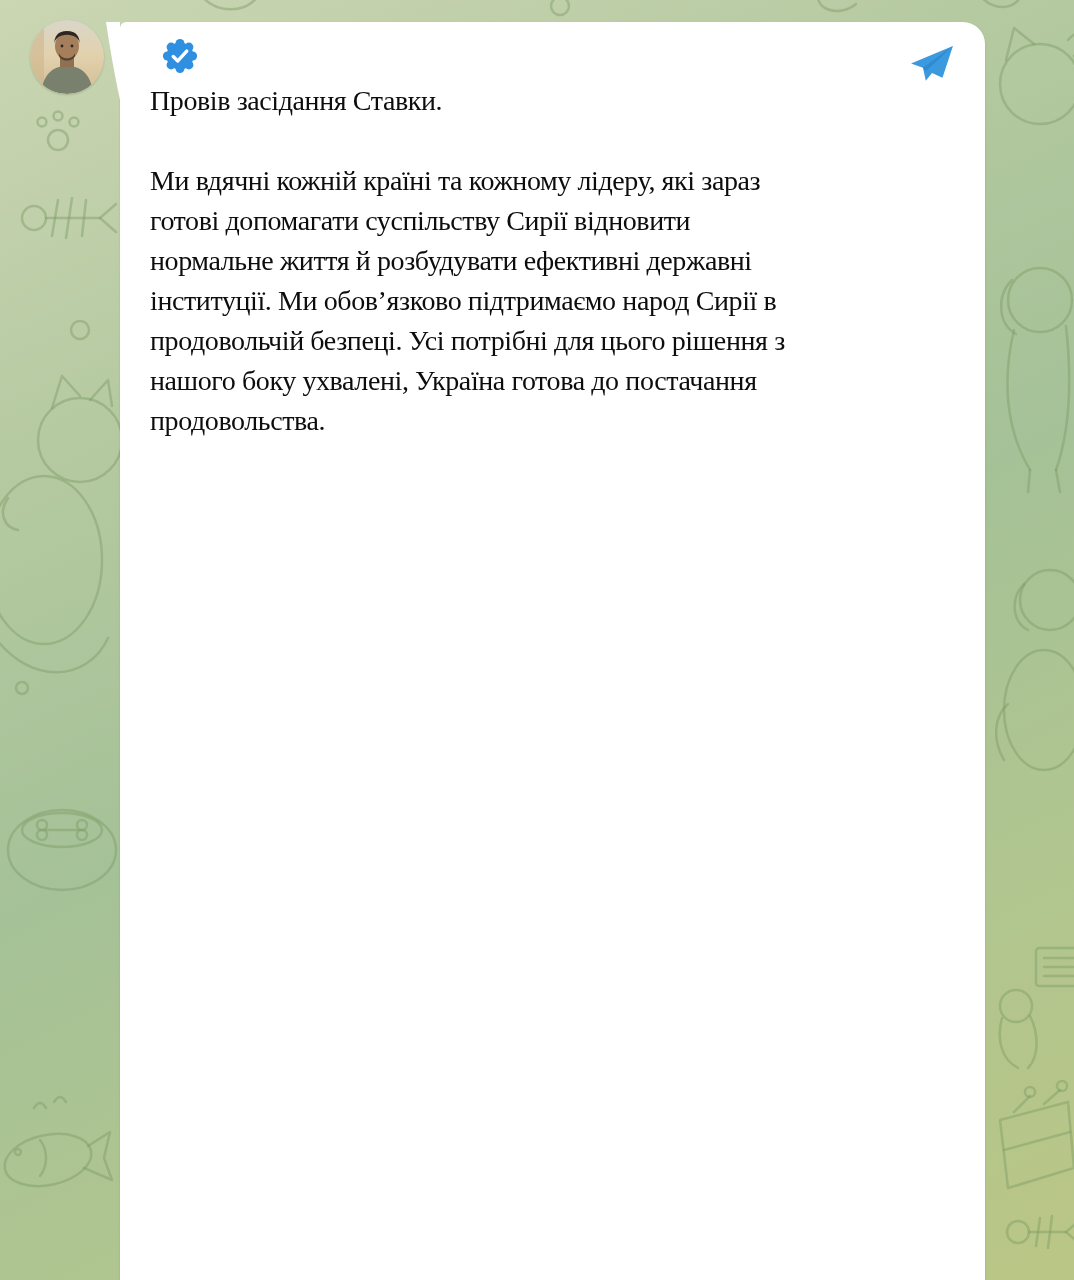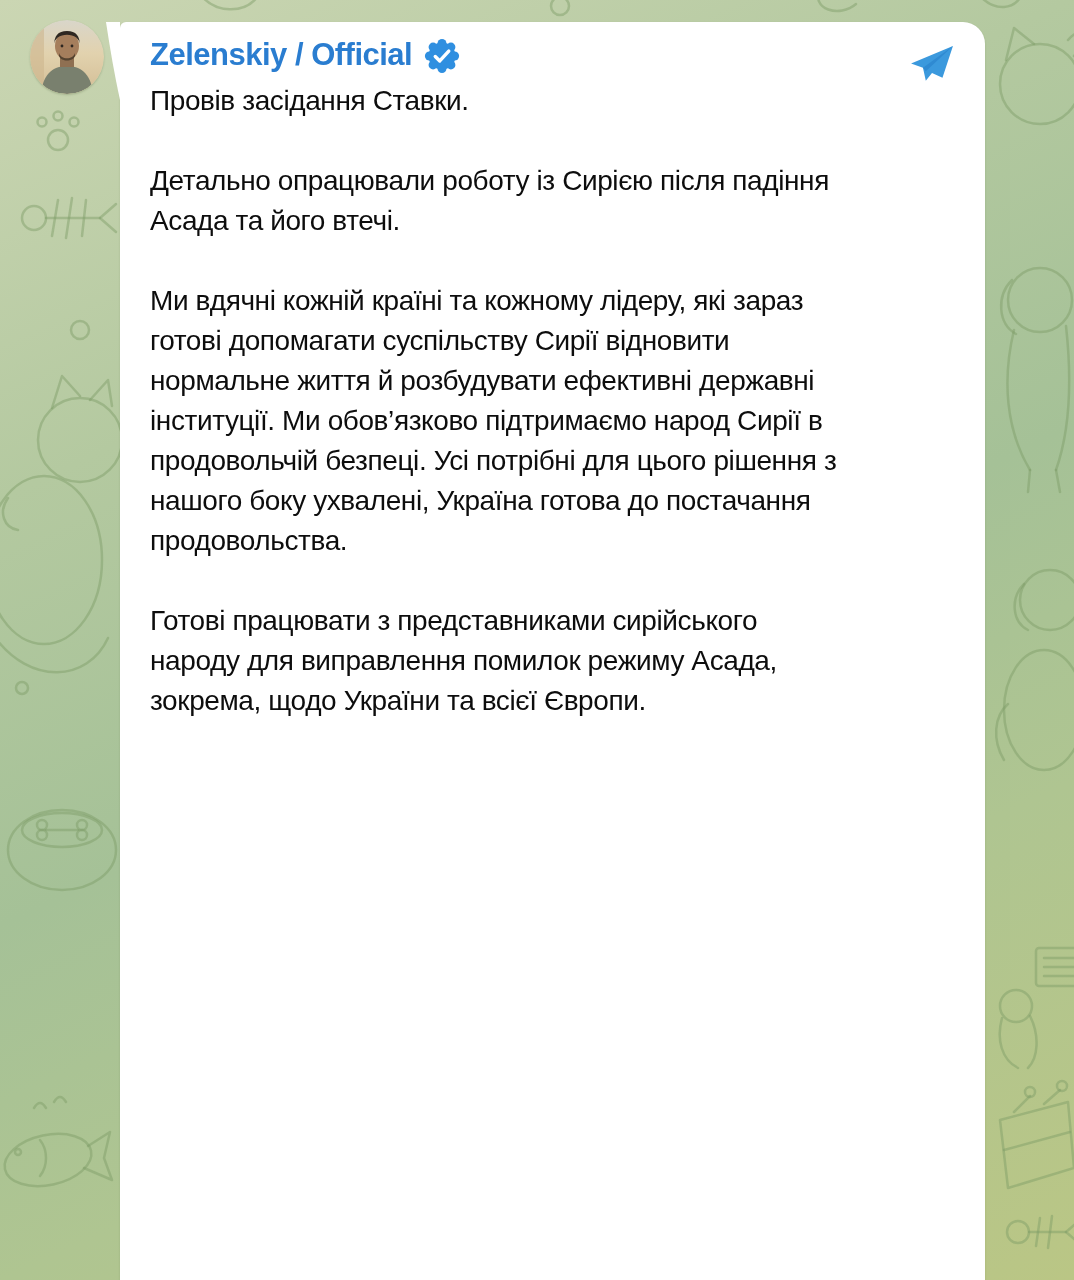--- a/index.html
+++ b/index.html
@@ -35,20 +35,21 @@
     font-size:31px;font-weight:bold;letter-spacing:-0.5px;
     color:#2a7dd0;line-height:40px;white-space:nowrap;cursor:pointer;
   }
   .badge{margin-left:12px;flex:0 0 auto;margin-top:2px;}
   .plane{position:absolute;right:30px;top:22px;cursor:pointer;}
   .msg p{
     margin:0;
     font-size:28px;line-height:40px;letter-spacing:-0.4px;
     color:#0d0d0d;
     white-space:pre-line;
+    font-family:Liberation Serif, serif;
   }
   .msg p + p{margin-top:40px;}
 </style>
 </head>
 <body>
 
 <div class="screen">
 
   <svg class="doodles" viewBox="0 0 1074 1280" fill="none" stroke="#7d9c66" stroke-opacity="0.45" stroke-width="2.5" stroke-linecap="round" stroke-linejoin="round">
 
@@ -162,21 +163,20 @@
       </g>
     </svg>
   </div>
 
   <div class="bubble">
     <svg class="tail" viewBox="0 0 14 78">
       <path d="M14 0 H0 C4.5 30 9 55 14 78 Z" fill="#ffffff"></path>
     </svg>
 
     <div class="header-row">
-      <span class="ch-name">Zelenskiy / Official</span>
       <svg class="badge" width="36" height="36" viewBox="0 0 40 40">
         <g fill="#2f8fe0">
           <circle cx="20" cy="20" r="15"></circle>
           <circle cx="34" cy="20" r="5"></circle>
             <circle cx="6" cy="20" r="5"></circle>
           <circle cx="20" cy="34" r="5"></circle>
             <circle cx="20" cy="6" r="5"></circle>
           <circle cx="29.9" cy="29.9" r="5"></circle>
             <circle cx="10.1" cy="10.1" r="5"></circle>
           <circle cx="29.9" cy="10.1" r="5"></circle>
@@ -186,28 +186,23 @@
       </svg>
     </div>
 
     <svg class="plane" width="46" height="40" viewBox="0 0 48 42">
       <path d="M46 2 L2 20.5 L14.5 25 L17.5 38.5 L24 30.5 L35 35.5 Z" fill="#3b99dd"></path>
       <path d="M14.5 25 L46 2 L17.5 28.5 Z" fill="#2f8ad2"></path>
     </svg>
 
     <div class="msg">
       <p>Провів засідання Ставки.</p>
-      <p>Детально опрацювали роботу із Сирією після падіння
-Асада та його втечі.</p>
       <p>Ми вдячні кожній країні та кожному лідеру, які зараз
 готові допомагати суспільству Сирії відновити
 нормальне життя й розбудувати ефективні державні
 інституції. Ми обов’язково підтримаємо народ Сирії в
 продовольчій безпеці. Усі потрібні для цього рішення з
 нашого боку ухвалені, Україна готова до постачання
 продовольства.</p>
-      <p>Готові працювати з представниками сирійського
-народу для виправлення помилок режиму Асада,
-зокрема, щодо України та всієї Європи.</p>
     </div>
   </div>
 
 </div>
 
 </body></html>

